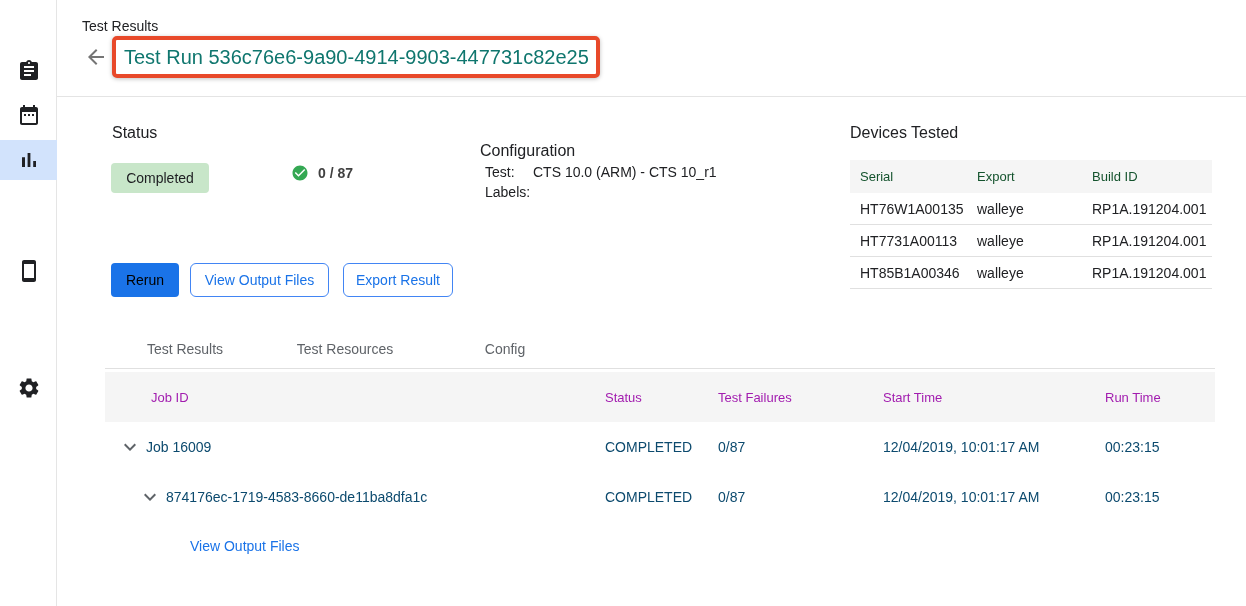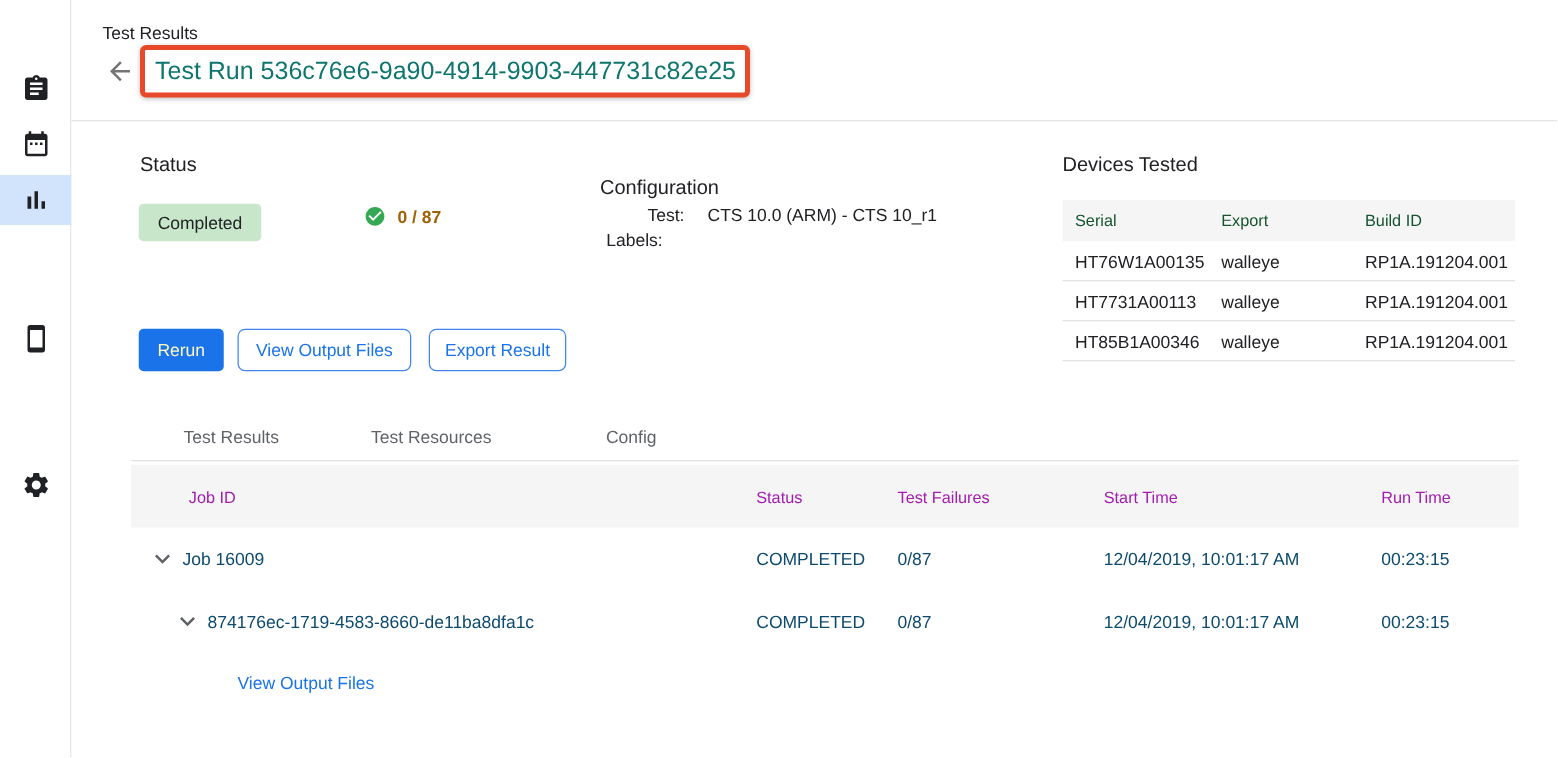--- a/index.html
+++ b/index.html
@@ -22,36 +22,36 @@
                box-shadow:0 1px 4px rgba(0,0,0,0.25); height:42px; width:488px; display:flex; align-items:center;
                top:36px; }
   .title-box h1 { font-size:20px; font-weight:400; color:#0f766e; padding-left:8px; white-space:nowrap; }
 
   
   .sec-heading { position:absolute; font-size:16px; color:#202124; font-weight:400; }
   .badge { position:absolute; left:111px; top:163px; width:98px; height:30px; background:#c8e6c9; border-radius:4px;
            display:flex; align-items:center; justify-content:center; font-size:14px; color:#202124; }
   .ratio { position:absolute; left:291px; top:164px; display:flex; align-items:center; gap:9px; }
   .ratio svg { width:18px; height:18px; fill:#34a853; }
-  .ratio span { font-size:14px; font-weight:700; color:#a16207; }
+  .ratio span { font-size:14px; font-weight:700; color:#404040; }
 
   .config-row { position:absolute; left:485px; display:flex; font-size:14px; color:#202124; }
   .config-row .lbl { width:48px; }
   .config-row .val { white-space:nowrap; }
 
   
   .dev-table { position:absolute; left:850px; top:160px; width:362px; font-size:14px; }
   .dev-head { display:flex; background:#f5f5f5; height:33px; align-items:center; font-size:13px; color:#14532d; }
   .dev-row { display:flex; height:32px; align-items:center; border-bottom:1px solid #e0e0e0; color:#202124; }
   .dc1 { width:117px; padding-left:10px; } .dc2 { width:115px; padding-left:10px; } .dc3 { width:130px; padding-left:10px; }
 
   
   .btn { position:absolute; top:263px; height:34px; border-radius:4px; font-size:14px; font-weight:500; cursor:pointer;
          display:flex; align-items:center; justify-content:center; font-family:inherit; }
-  .btn-filled { left:111px; width:68px; background:#1a73e8; color:#fef9c3; border:none; }
+  .btn-filled { left:111px; width:68px; background:#1a73e8; color:#000000; border:none; }
   .btn-outline { background:#fff; color:#1a73e8; border:1px solid #4285f4; border-radius:6px; }
   #btn-view { left:190px; width:139px; }
   #btn-export { left:343px; width:110px; }
 
   
   .tabs { position:absolute; left:105px; top:330px; width:1110px; height:39px; display:flex; border-bottom:1px solid #e0e0e0; }
   .tab { width:160px; display:flex; align-items:center; justify-content:center; font-size:14px; font-weight:500;
          color:#5f6368; cursor:pointer; position:relative; }
   .tab.active { color:#1a73e8; }
   .tab.active::after { content:""; position:absolute; left:0; right:0; bottom:-1px; height:2px; background:#1a73e8; }
@@ -121,21 +121,21 @@
   <div class="sec-heading" style="left:112px; top:124px;">Status</div>
   <div class="badge">Completed</div>
   <div class="ratio">
     <svg viewBox="0 0 24 24">
         <path d="M12 2C6.48 2 2 6.48 2 12s4.48 10 10 10 10-4.48 10-10S17.52 2 12 2zm-2 15-5-5 1.41-1.41L10 14.17l7.59-7.59L19 8l-9 9z"></path>
       </svg>
     <span>0 / 87</span>
   </div>
 
   <div class="sec-heading" style="left:480px; top:142px;">Configuration</div>
-  <div class="config-row" style="top:164px;margin-left:33px;">
+  <div class="config-row" style="top:164px;">
     <span class="lbl">Test:</span>
     <span class="val">CTS 10.0 (ARM) - CTS 10_r1</span>
   </div>
   <div class="config-row" style="top:184px;">
     <span class="lbl">Labels:</span>
     <span class="val"></span>
   </div>
 
   <div class="sec-heading" style="left:850px; top:124px;">Devices Tested</div>
   <div class="dev-table">

